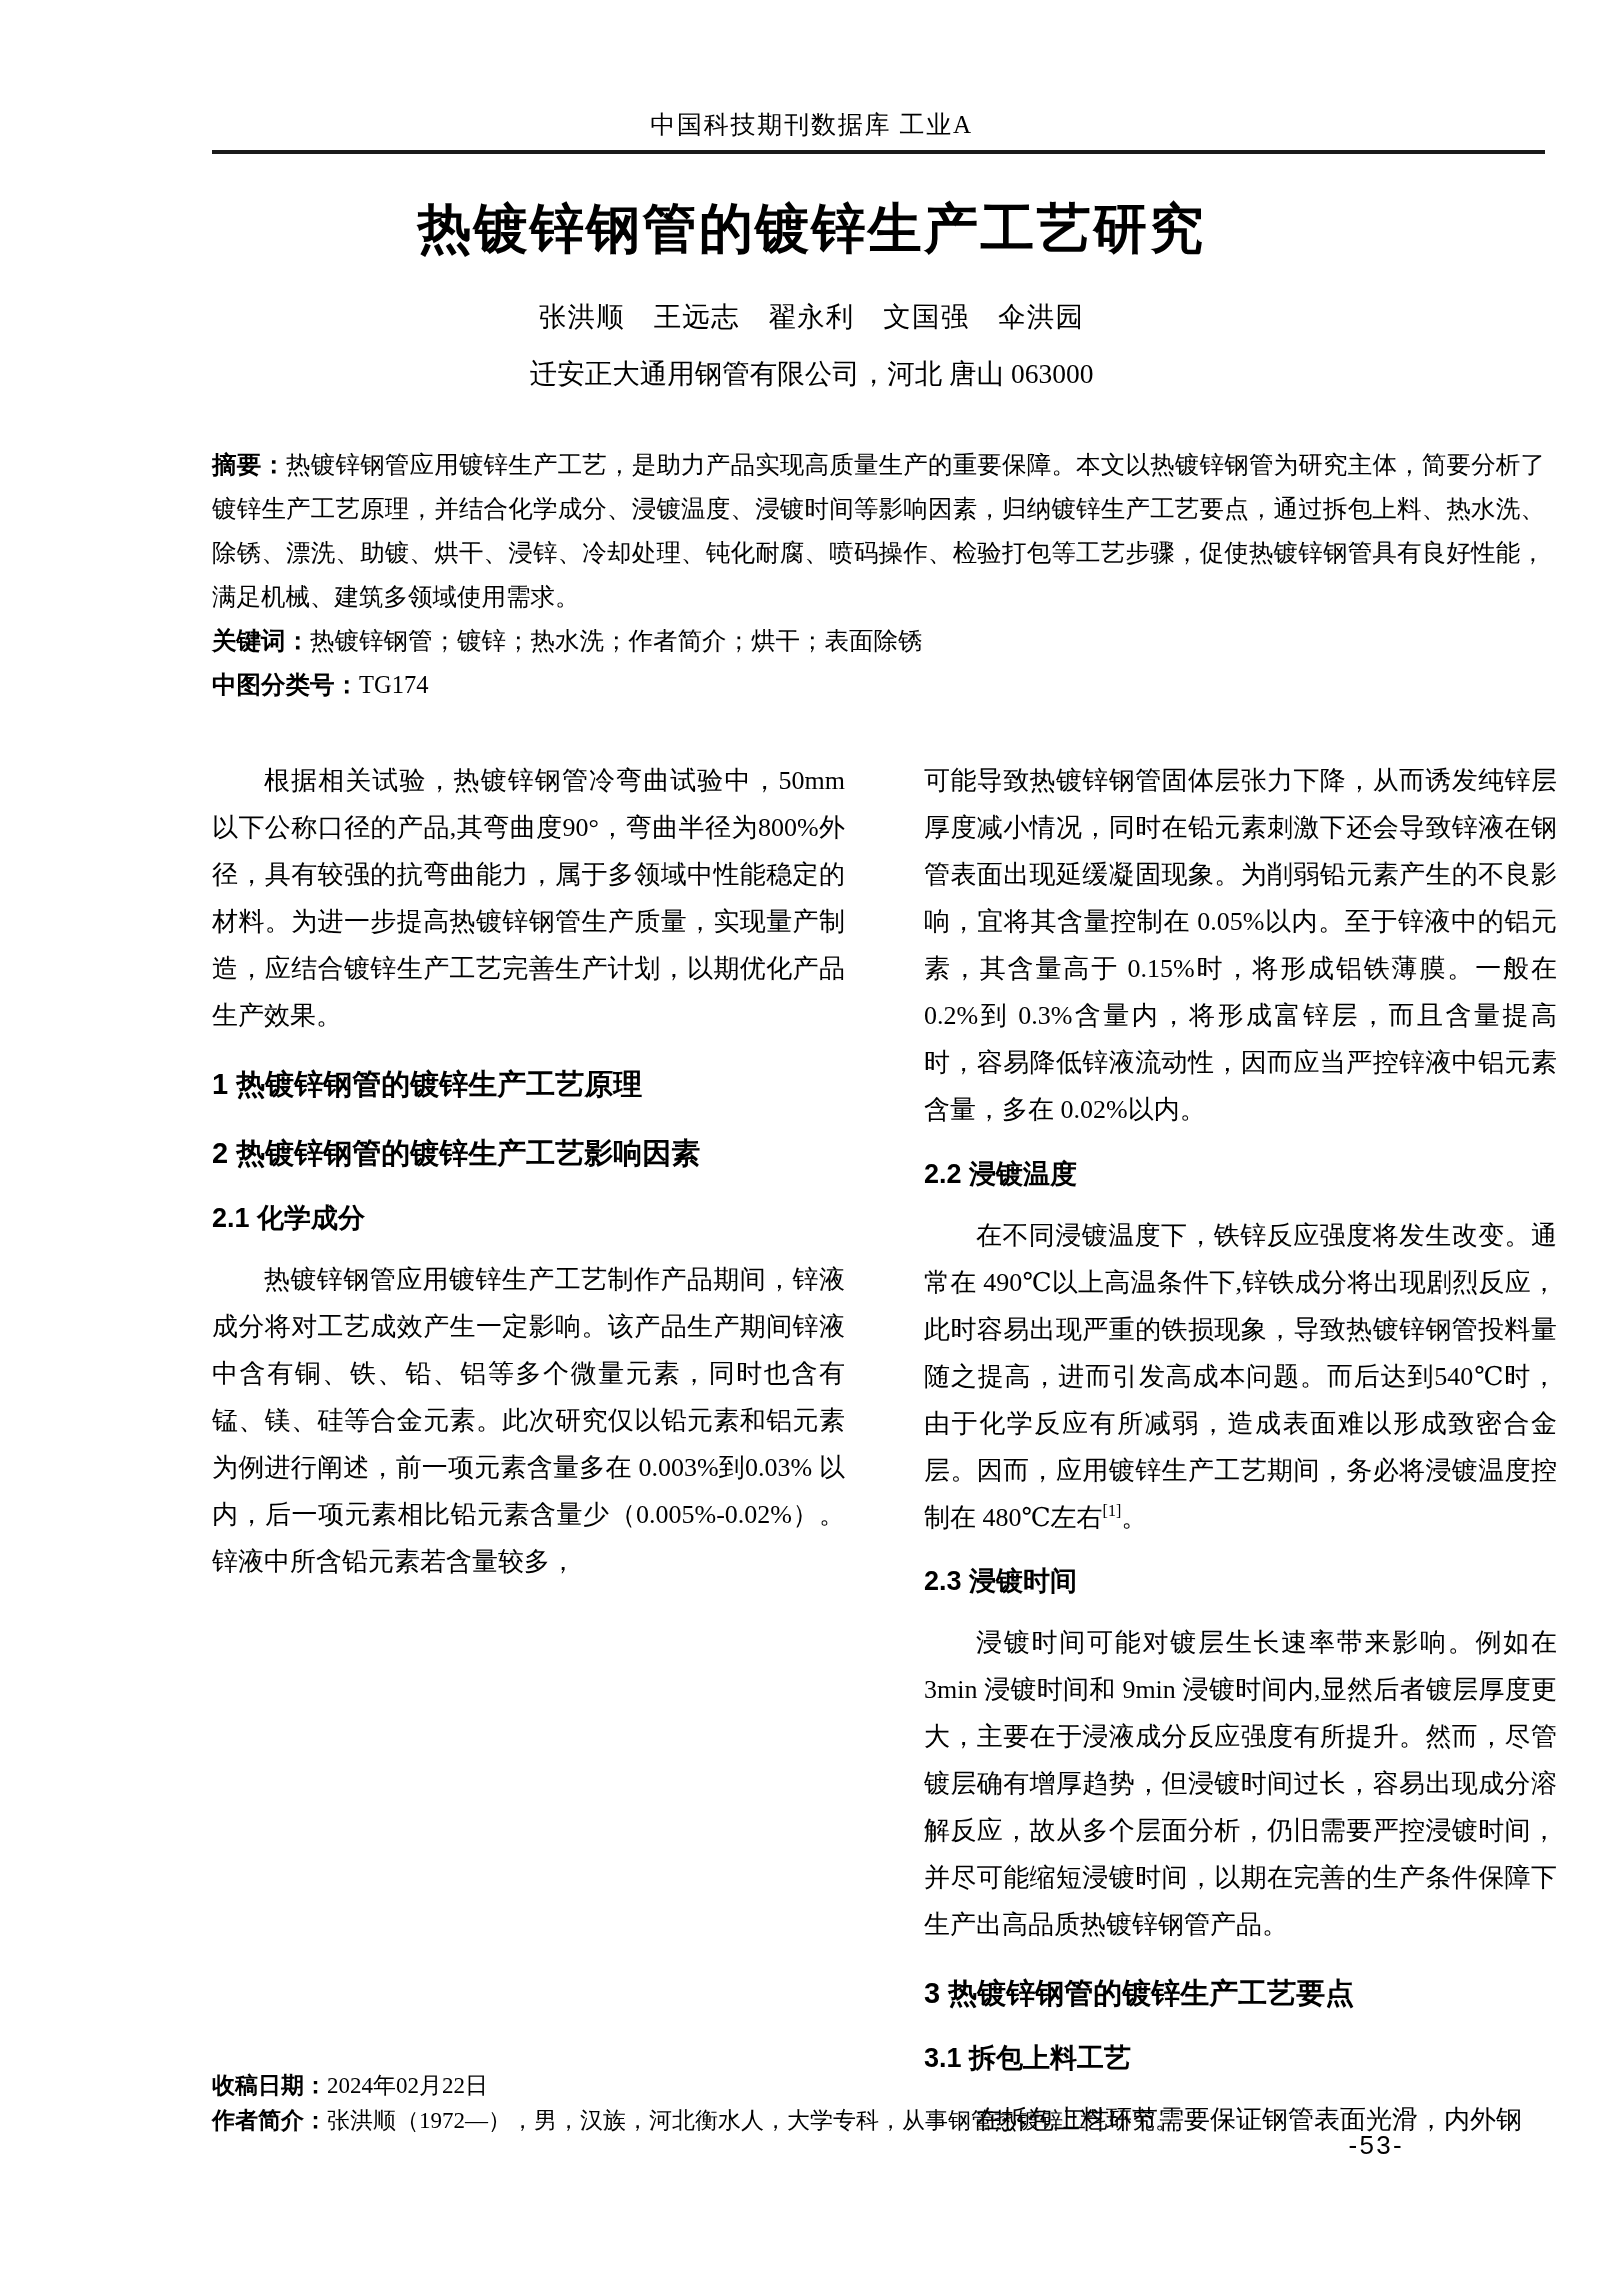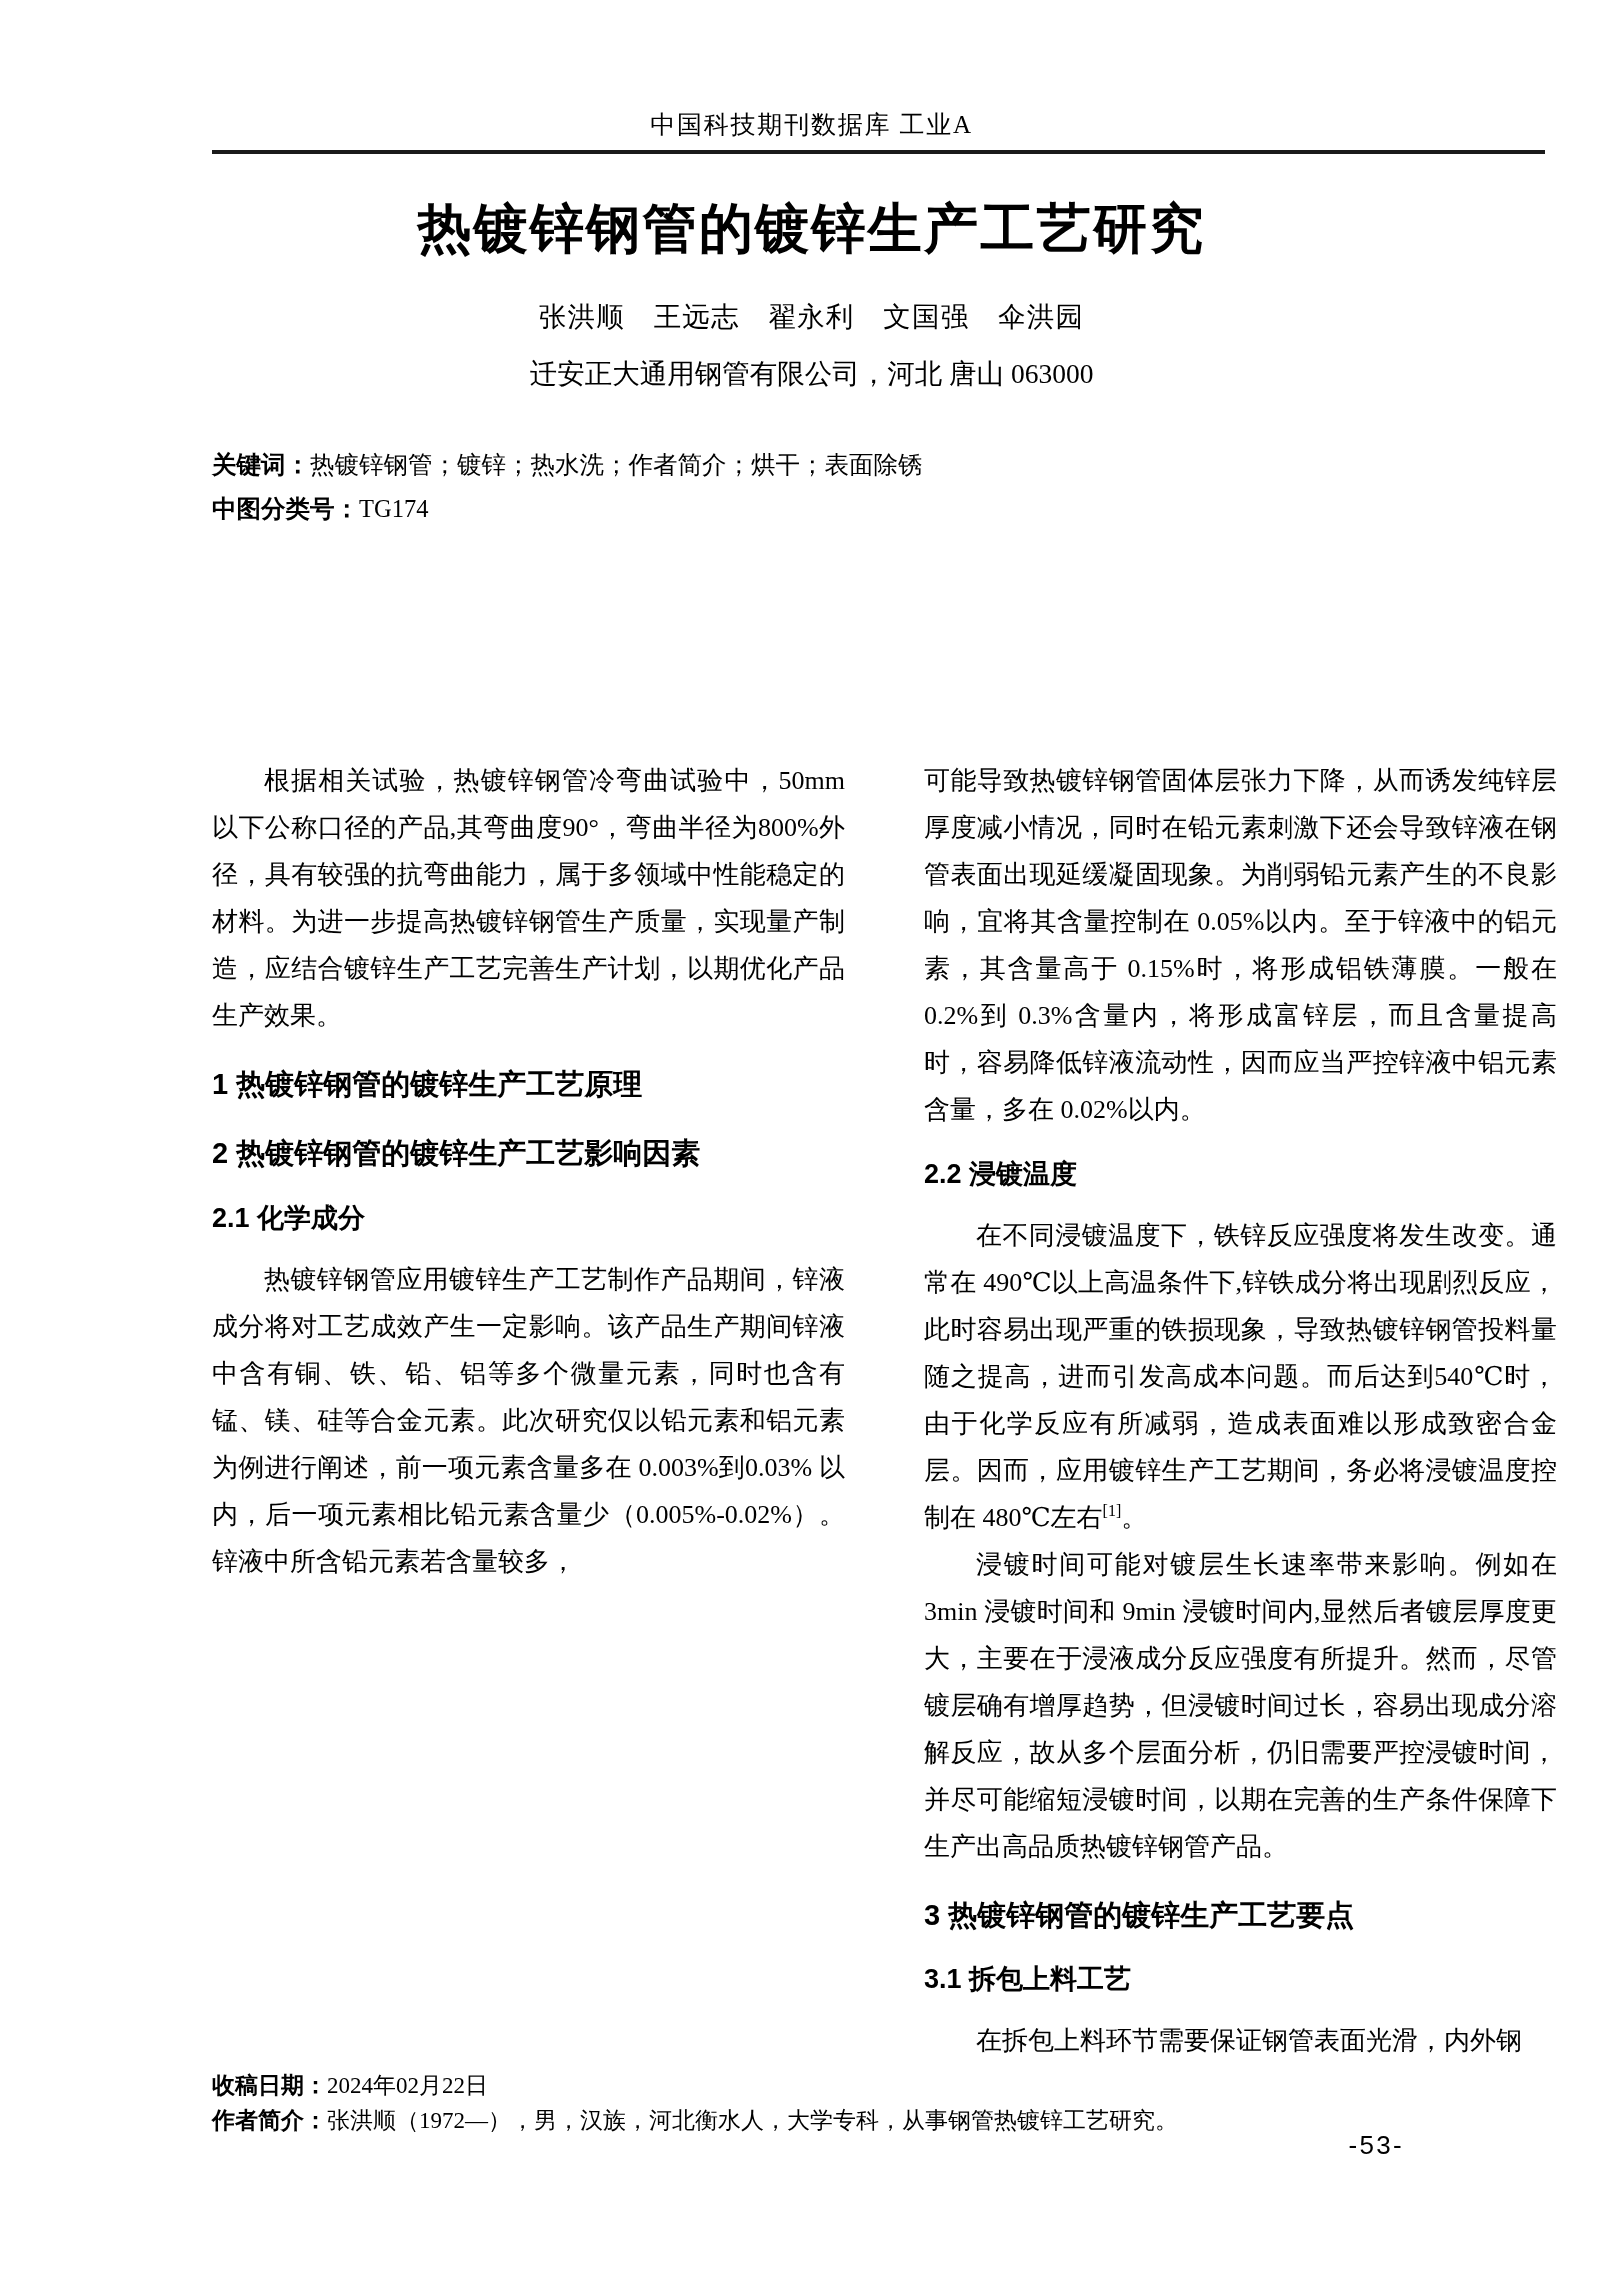--- a/index.html
+++ b/index.html
@@ -127,36 +127,38 @@
 
   <div class="header-rule"></div>
 
   <h1 class="title">热镀锌钢管的镀锌生产工艺研究</h1>
 
   <div class="authors">张洪顺　王远志　翟永利　文国强　伞洪园</div>
 
   <div class="affiliation">迁安正大通用钢管有限公司，河北 唐山 063000</div>
 
   <div class="front-matter">
+    <p class="abstract"><span class="fm-label">摘要：</span><span>热镀锌钢管应用镀锌生产工艺，是助力产品实现高质量生产的重要保障。本文以热镀锌钢管为研究主体，简要分析了镀锌生产工艺原理，并结合化学成分、浸镀温度、浸镀时间等影响因素，归纳镀锌生产工艺要点，通过拆包上料、热水洗、除锈、漂洗、助镀、烘干、浸锌、冷却处理、钝化耐腐、喷码操作、检验打包等工艺步骤，促使热镀锌钢管具有良好性能，满足机械、建筑多领域使用需求。</span></p>
     <p class="keywords"><span class="fm-label">关键词：</span><span>热镀锌钢管；镀锌；热水洗；作者简介；烘干；表面除锈</span></p>
     <p class="clc"><span class="fm-label">中图分类号：</span><span>TG174</span></p>
   </div>
 
   <div class="column column-left">
     <p class="para indent">根据相关试验，热镀锌钢管冷弯曲试验中，50mm以下公称口径的产品,其弯曲度90°，弯曲半径为800%外径，具有较强的抗弯曲能力，属于多领域中性能稳定的材料。为进一步提高热镀锌钢管生产质量，实现量产制造，应结合镀锌生产工艺完善生产计划，以期优化产品生产效果。</p>
     <h2 class="sec">1 热镀锌钢管的镀锌生产工艺原理</h2>
     <h2 class="sec">2 热镀锌钢管的镀锌生产工艺影响因素</h2>
     <h3 class="subsec">2.1 化学成分</h3>
     <p class="para indent">热镀锌钢管应用镀锌生产工艺制作产品期间，锌液成分将对工艺成效产生一定影响。该产品生产期间锌液中含有铜、铁、铅、铝等多个微量元素，同时也含有锰、镁、硅等合金元素。此次研究仅以铅元素和铝元素为例进行阐述，前一项元素含量多在 0.003%到0.03% 以内，后一项元素相比铅元素含量少（0.005%-0.02%）。锌液中所含铅元素若含量较多，</p>
   </div>
 
   <div class="column column-right">
     <p class="para">可能导致热镀锌钢管固体层张力下降，从而诱发纯锌层厚度减小情况，同时在铅元素刺激下还会导致锌液在钢管表面出现延缓凝固现象。为削弱铅元素产生的不良影响，宜将其含量控制在 0.05%以内。至于锌液中的铝元素，其含量高于 0.15%时，将形成铝铁薄膜。一般在 0.2%到 0.3%含量内，将形成富锌层，而且含量提高时，容易降低锌液流动性，因而应当严控锌液中铝元素含量，多在 0.02%以内。</p>
     <h3 class="subsec">2.2 浸镀温度</h3>
     <p class="para indent"><span>在不同浸镀温度下，铁锌反应强度将发生改变。通常在 490℃以上高温条件下,锌铁成分将出现剧烈反应，此时容易出现严重的铁损现象，导致热镀锌钢管投料量随之提高，进而引发高成本问题。而后达到540℃时，由于化学反应有所减弱，造成表面难以形成致密合金层。因而，应用镀锌生产工艺期间，务必将浸镀温度控制在 480℃左右</span><span class="ref-sup">[1]</span><span>。</span></p>
+    <h3 class="subsec">2.3 浸镀时间</h3>
     <p class="para indent">浸镀时间可能对镀层生长速率带来影响。例如在3min 浸镀时间和 9min 浸镀时间内,显然后者镀层厚度更大，主要在于浸液成分反应强度有所提升。然而，尽管镀层确有增厚趋势，但浸镀时间过长，容易出现成分溶解反应，故从多个层面分析，仍旧需要严控浸镀时间，并尽可能缩短浸镀时间，以期在完善的生产条件保障下生产出高品质热镀锌钢管产品。</p>
     <h2 class="sec">3 热镀锌钢管的镀锌生产工艺要点</h2>
     <h3 class="subsec">3.1 拆包上料工艺</h3>
     <p class="para indent">在拆包上料环节需要保证钢管表面光滑，内外钢</p>
   </div>
 
   <div class="footnote">
     <div><span class="fn-label">收稿日期：</span><span>2024年02月22日</span></div>
     <div><span class="fn-label">作者简介：</span><span>张洪顺（1972—），男，汉族，河北衡水人，大学专科，从事钢管热镀锌工艺研究。</span></div>
   </div>

